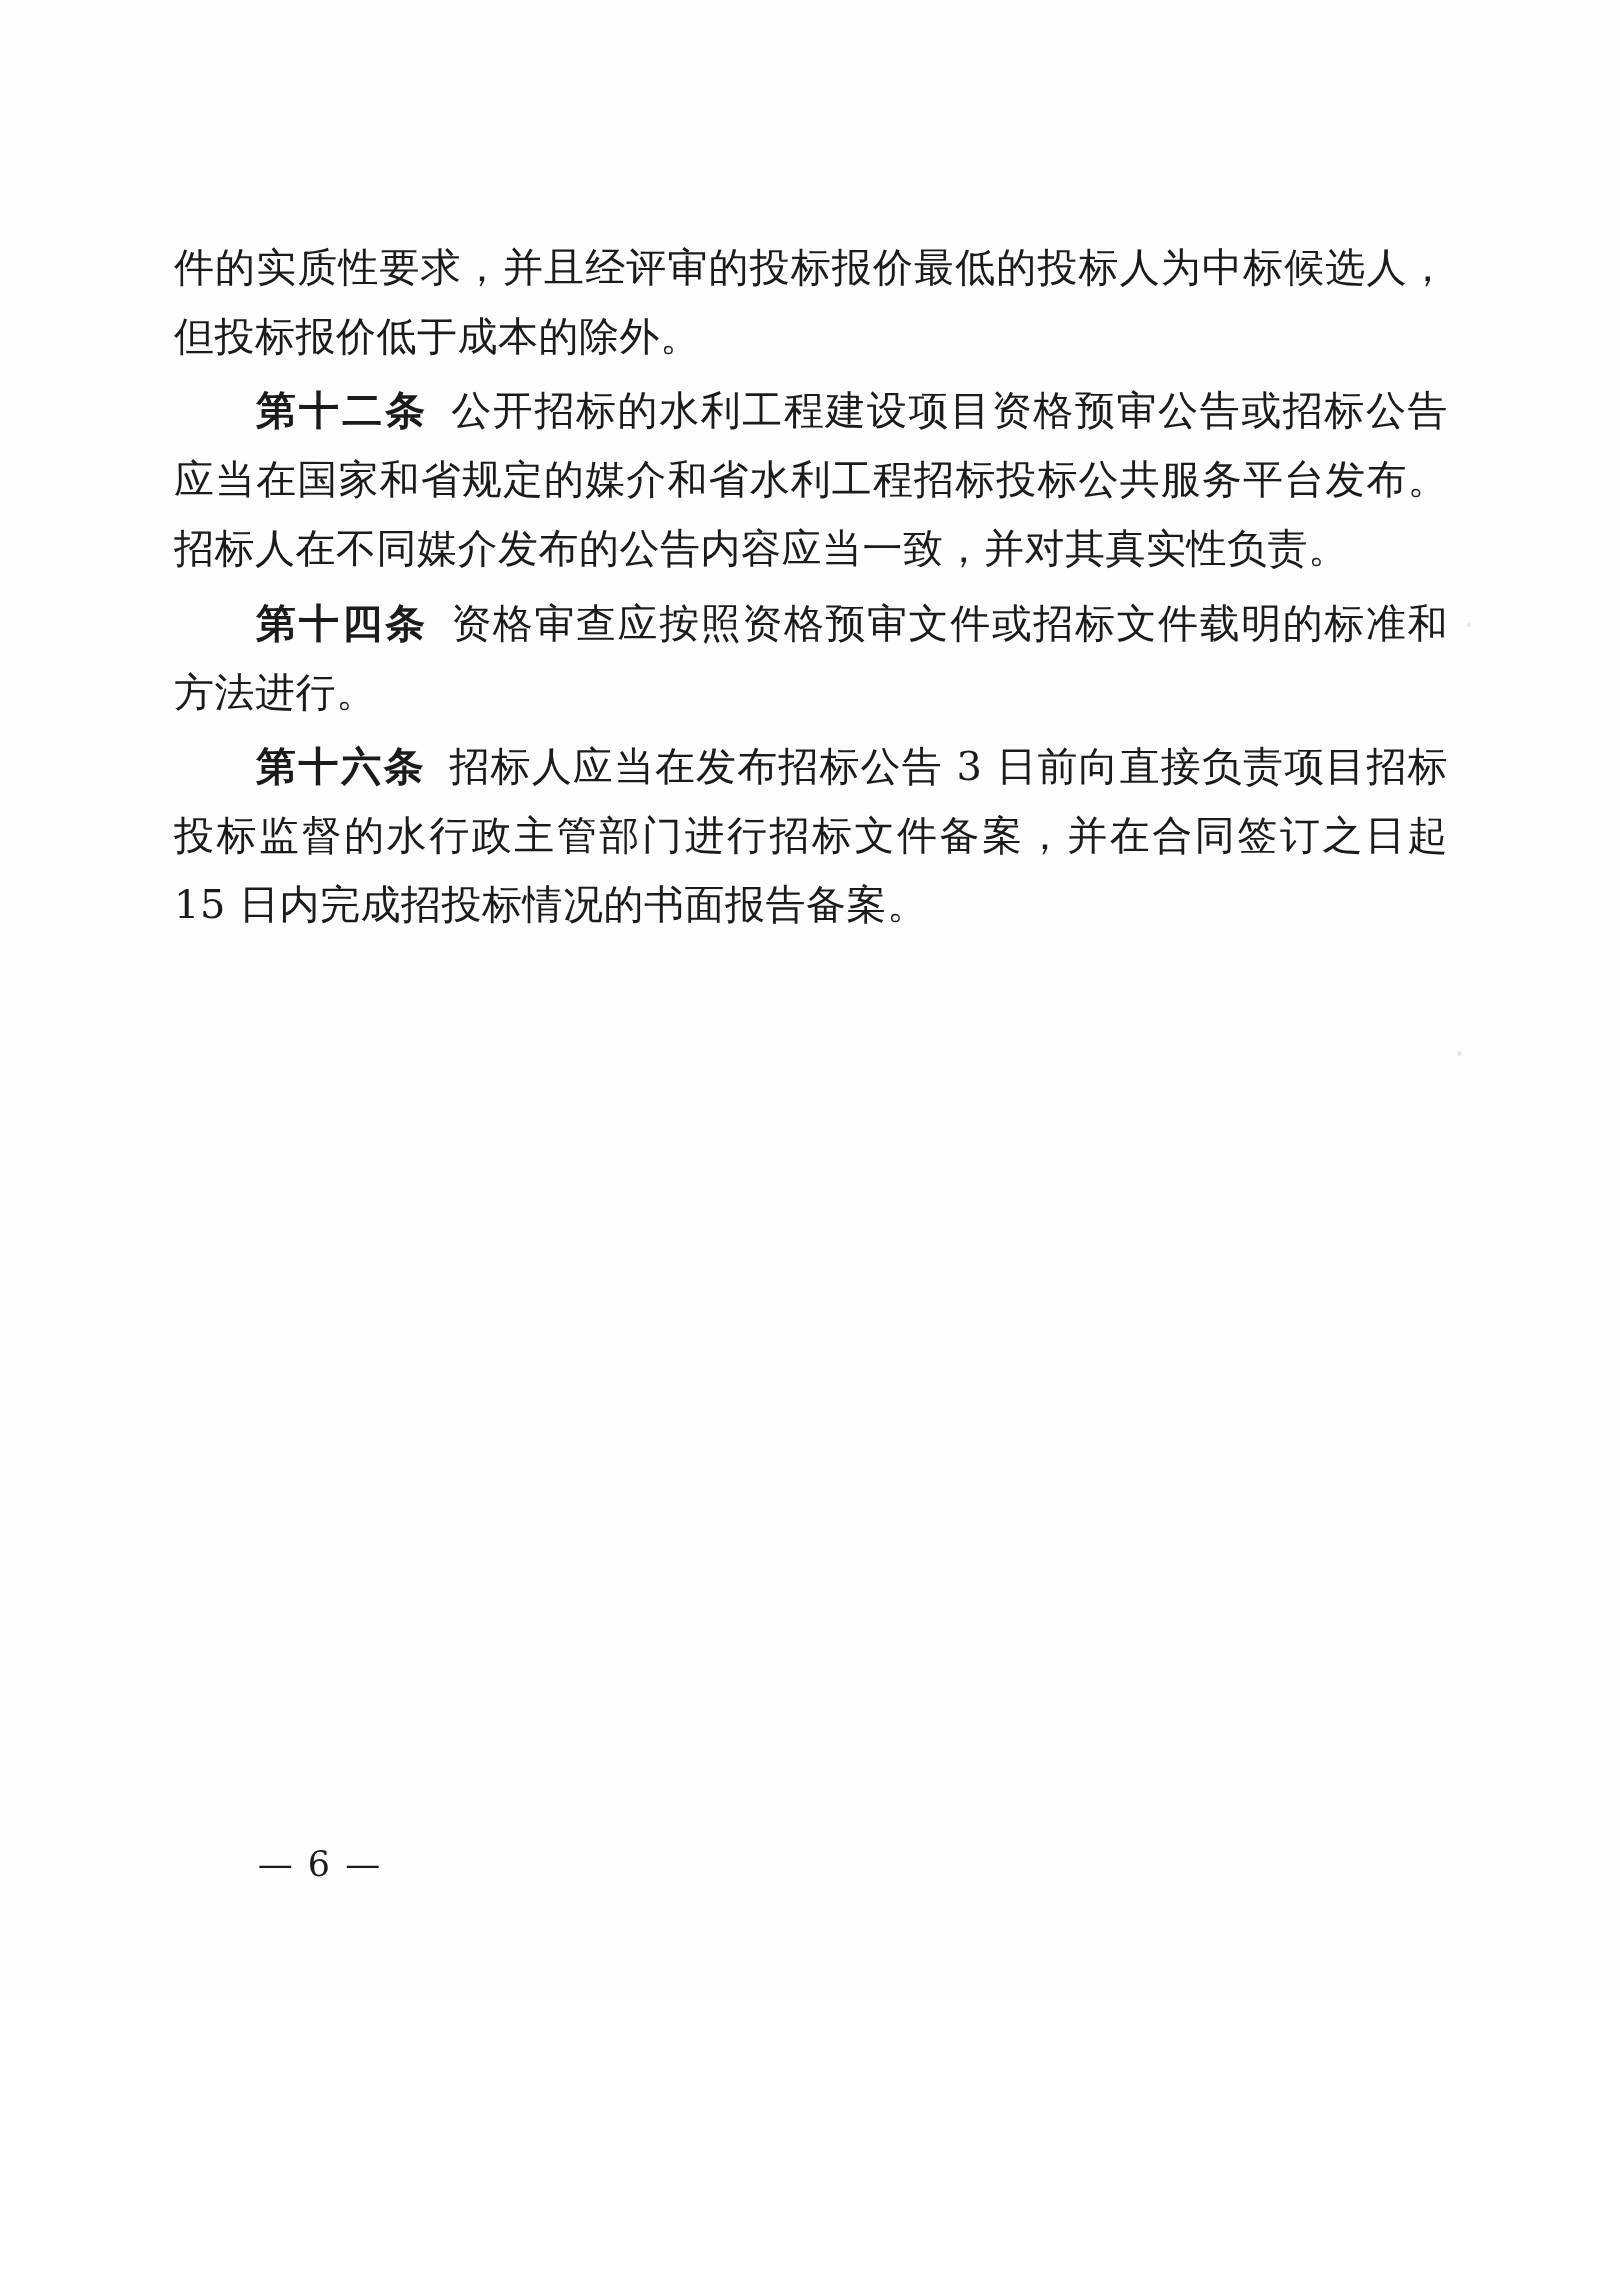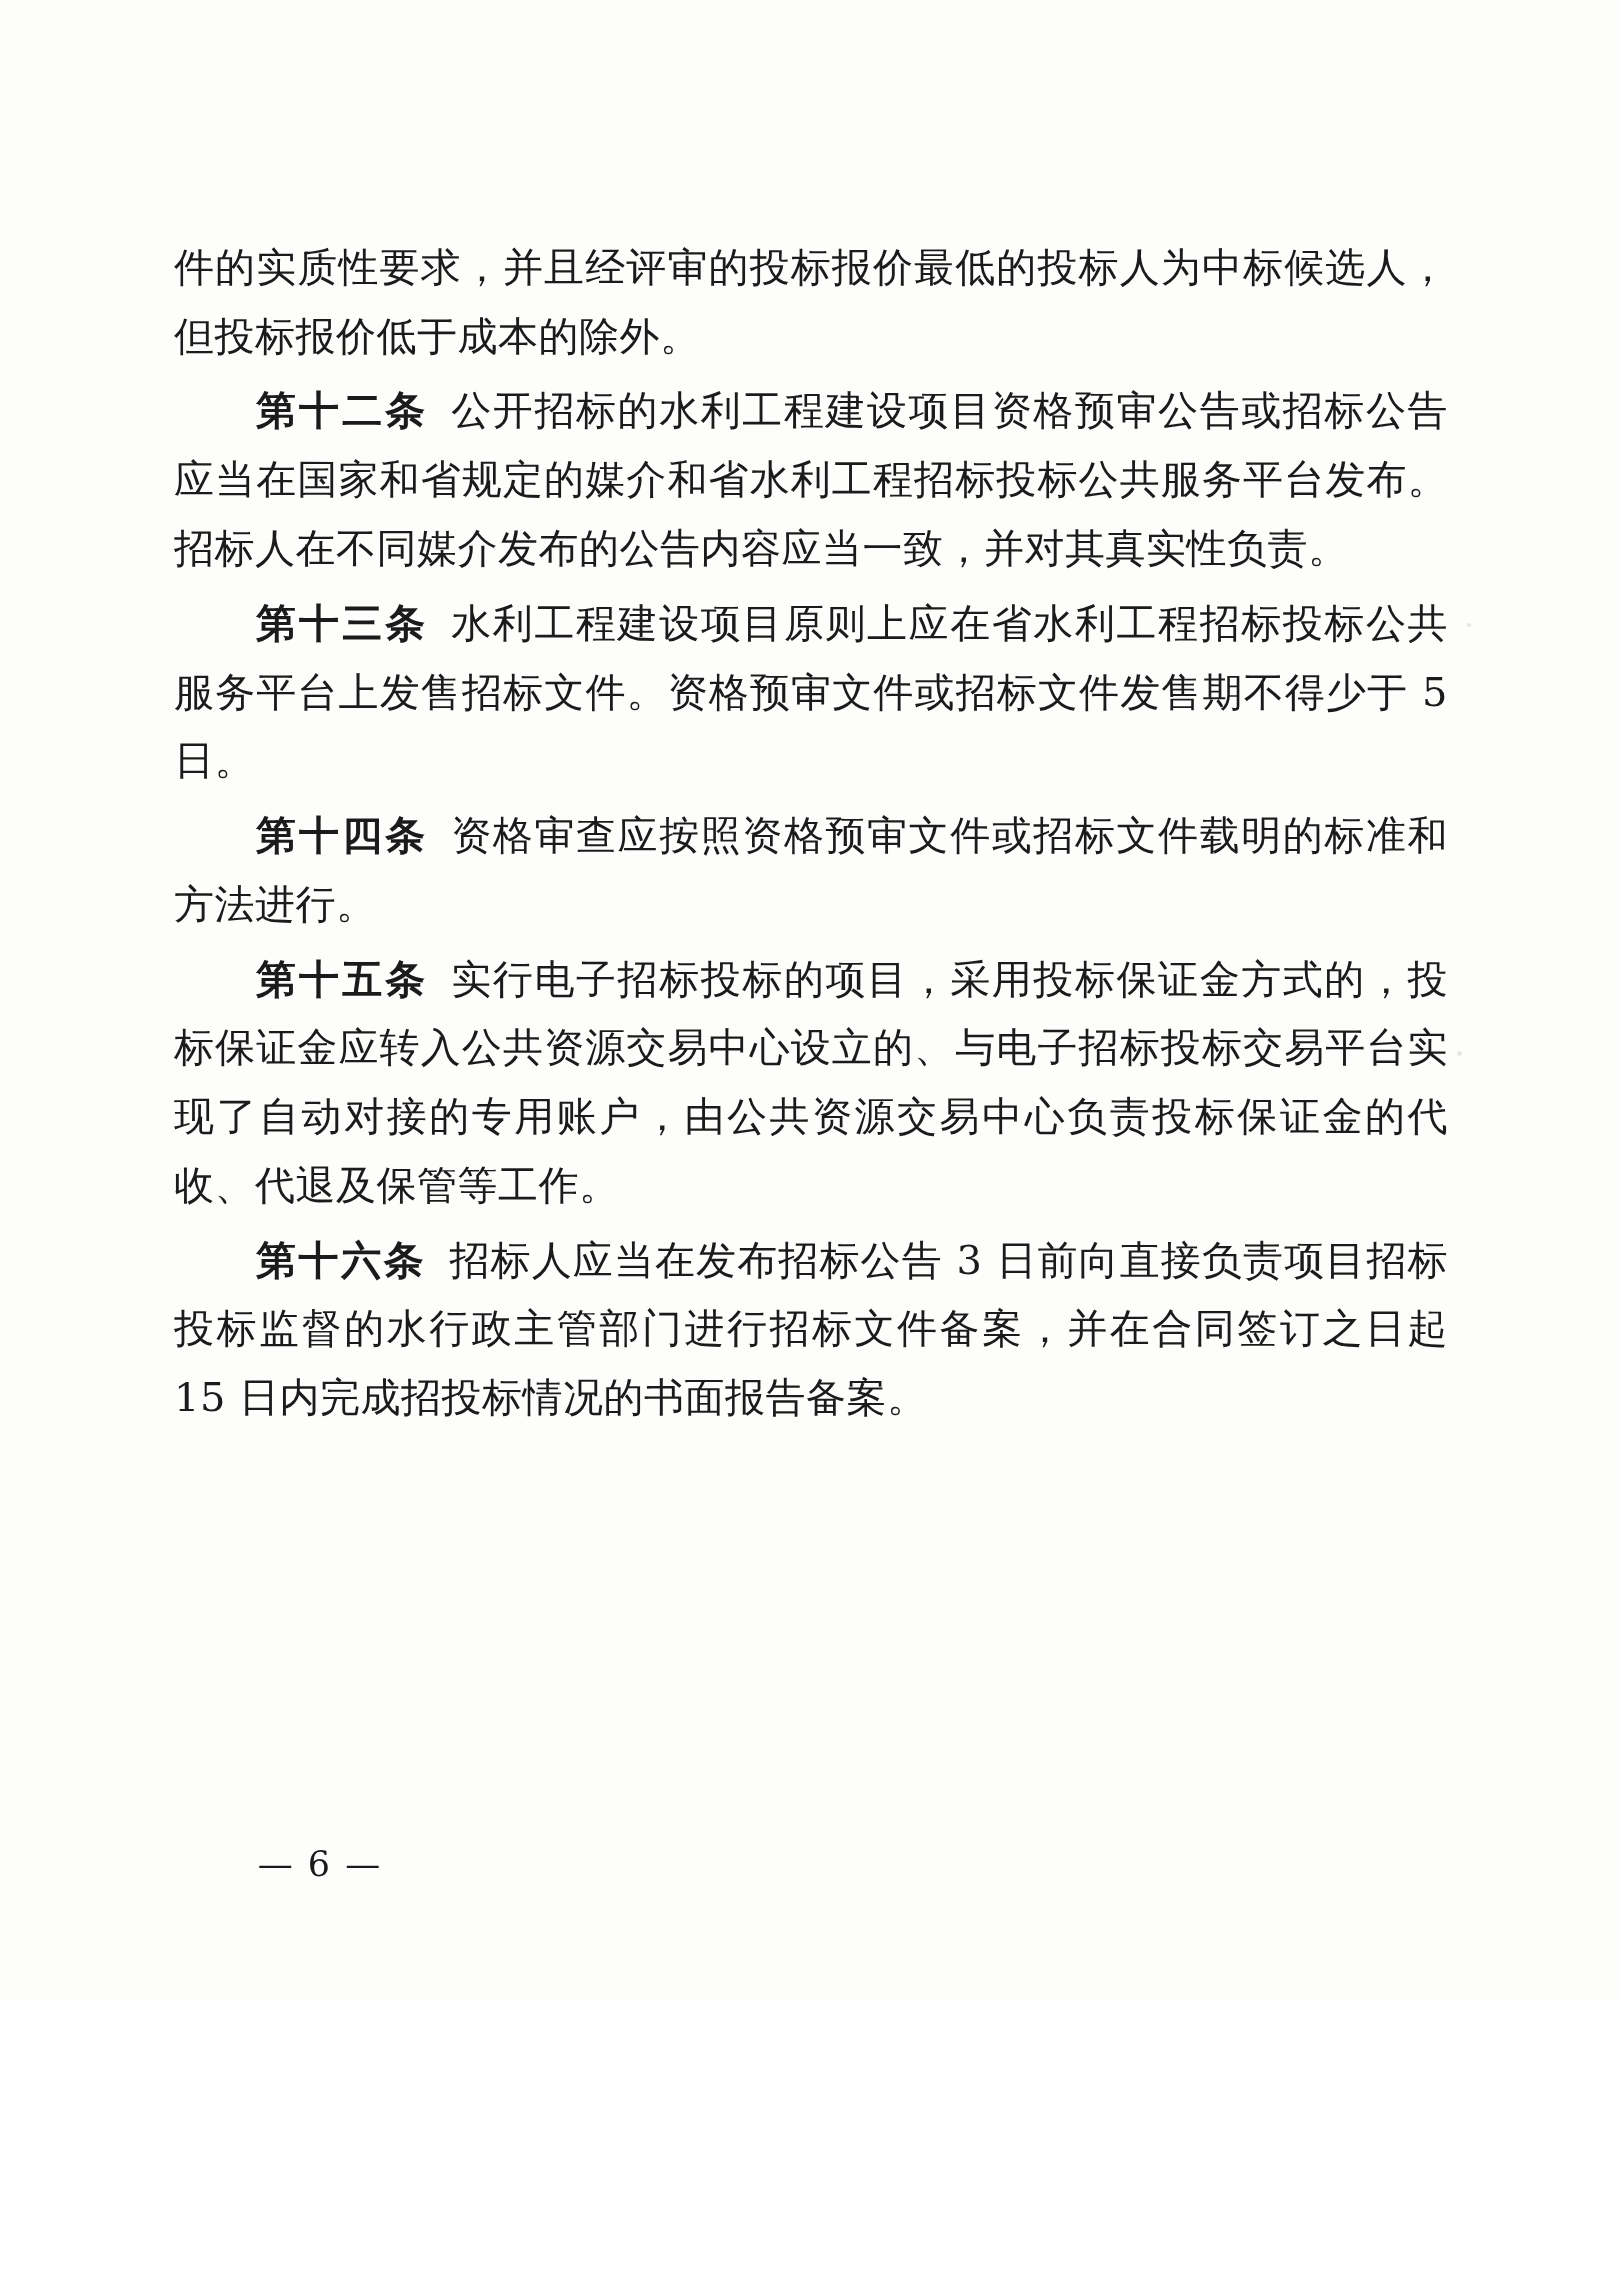--- a/index.html
+++ b/index.html
@@ -73,32 +73,26 @@
   <div class="doc-body">
 
     <p class="para">
       <span>件的实质性要求，并且经评审的投标报价最低的投标人为中标候选人，但投标报价低于成本的除外。</span>
     </p>
 
     <p class="para indent">
       <span class="art-label">第十二条</span><span>公开招标的水利工程建设项目资格预审公告或招标公告应当在国家和省规定的媒介和省水利工程招标投标公共服务平台发布。招标人在不同媒介发布的公告内容应当一致，并对其真实性负责。</span>
     </p>
 
-    <p class="para indent">
-      <span class="art-label">第十三条</span><span>水利工程建设项目原则上应在省水利工程招标投标公共服务平台上发售招标文件。资格预审文件或招标文件发售期不得少于 5 日。</span>
-    </p>
 
     <p class="para indent">
       <span class="art-label">第十四条</span><span>资格审查应按照资格预审文件或招标文件载明的标准和方法进行。</span>
     </p>
 
 
-    <p class="para indent">
-      <span class="art-label">第十五条</span><span>实行电子招标投标的项目，采用投标保证金方式的，投标保证金应转入公共资源交易中心设立的、与电子招标投标交易平台实现了自动对接的专用账户，由公共资源交易中心负责投标保证金的代收、代退及保管等工作。</span>
-    </p>
 
     <p class="para indent">
       <span class="art-label">第十六条</span><span>招标人应当在发布招标公告 3 日前向直接负责项目招标投标监督的水行政主管部门进行招标文件备案，并在合同签订之日起 15 日内完成招投标情况的书面报告备案。</span>
     </p>
 
 
   </div>
 
   <div class="page-number">
     <span class="pn-inner">— 6 —</span>

